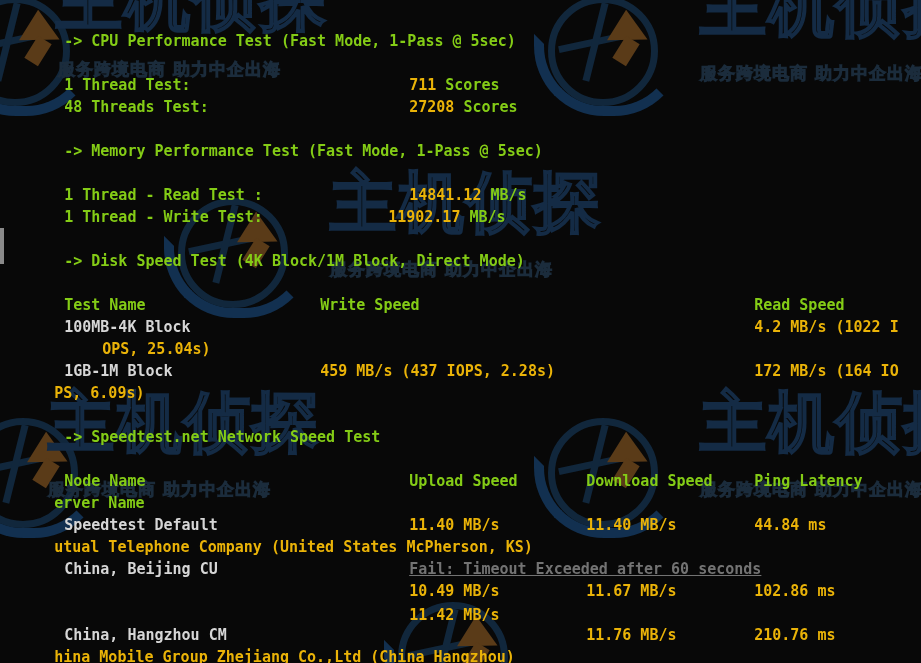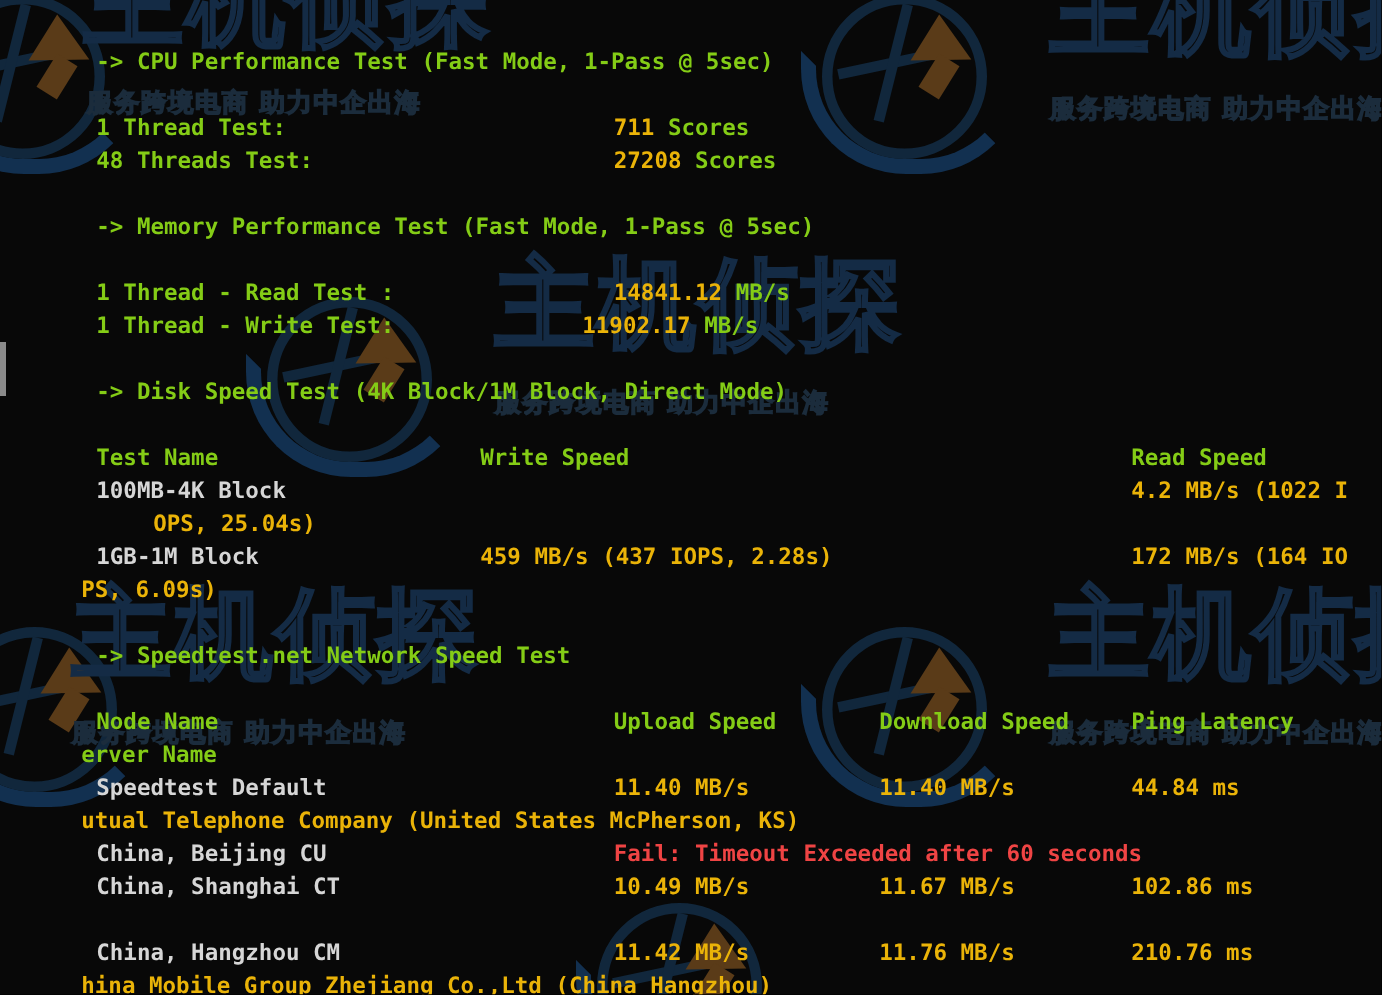--- a/index.html
+++ b/index.html
@@ -106,21 +106,21 @@
   .line {
     position: absolute;
     left: 0;
     white-space: pre;
     height: 22px;
   }
   .seg { white-space: pre; }
   .c-yellow { color: #84cc16; text-align: center; }
   .c-cyan   { color: #eab308; }
   .c-white  { color: #d6d6d6; }
-  .c-red    { color: #ef4444; }
+  .c-red    { color: #737373; text-decoration: underline; }
   
   #scrollbar {
     position: absolute;
     left: 0; top: 0;
     width: 4px;
     height: 663px;
     z-index: 3;
     background: transparent;
   }
   #scrollbar .thumb {
@@ -321,40 +321,37 @@
       <span class="seg c-cyan">utual Telephone Company (United States McPherson, KS)</span>
     </div>
 
     <div class="line" style="top:536px; left:10px;">
       <span class="seg c-white">China, Beijing CU</span>
     </div>
     <div class="line" style="top:536px; left:355px;">
       <span class="seg c-red">Fail: Timeout Exceeded after 60 seconds</span>
     </div>
 
-    <div class="line" style="top:558px; left:10px;">
-      <span class="seg c-white">China, Shanghai CT</span>
-    </div>
     <div class="line" style="top:558px; left:355px;">
       <span class="seg c-cyan">10.49 MB/s</span>
     </div>
     <div class="line" style="top:558px; left:532px;">
       <span class="seg c-cyan">11.67 MB/s</span>
     </div>
     <div class="line" style="top:558px; left:700px;">
       <span class="seg c-cyan">102.86 ms</span>
     </div>
     <div class="line" style="top:558px; left:868px;">
       
     </div>
 
     <div class="line" style="top:602px; left:10px;">
       <span class="seg c-white">China, Hangzhou CM</span>
     </div>
-    <div class="line" style="top:602px; left:355px;">
+    <div class="line" style="top:582px; left:355px;">
       <span class="seg c-cyan">11.42 MB/s</span>
     </div>
     <div class="line" style="top:602px; left:532px;">
       <span class="seg c-cyan">11.76 MB/s</span>
     </div>
     <div class="line" style="top:602px; left:700px;">
       <span class="seg c-cyan">210.76 ms</span>
     </div>
     <div class="line" style="top:602px; left:868px;">
       

